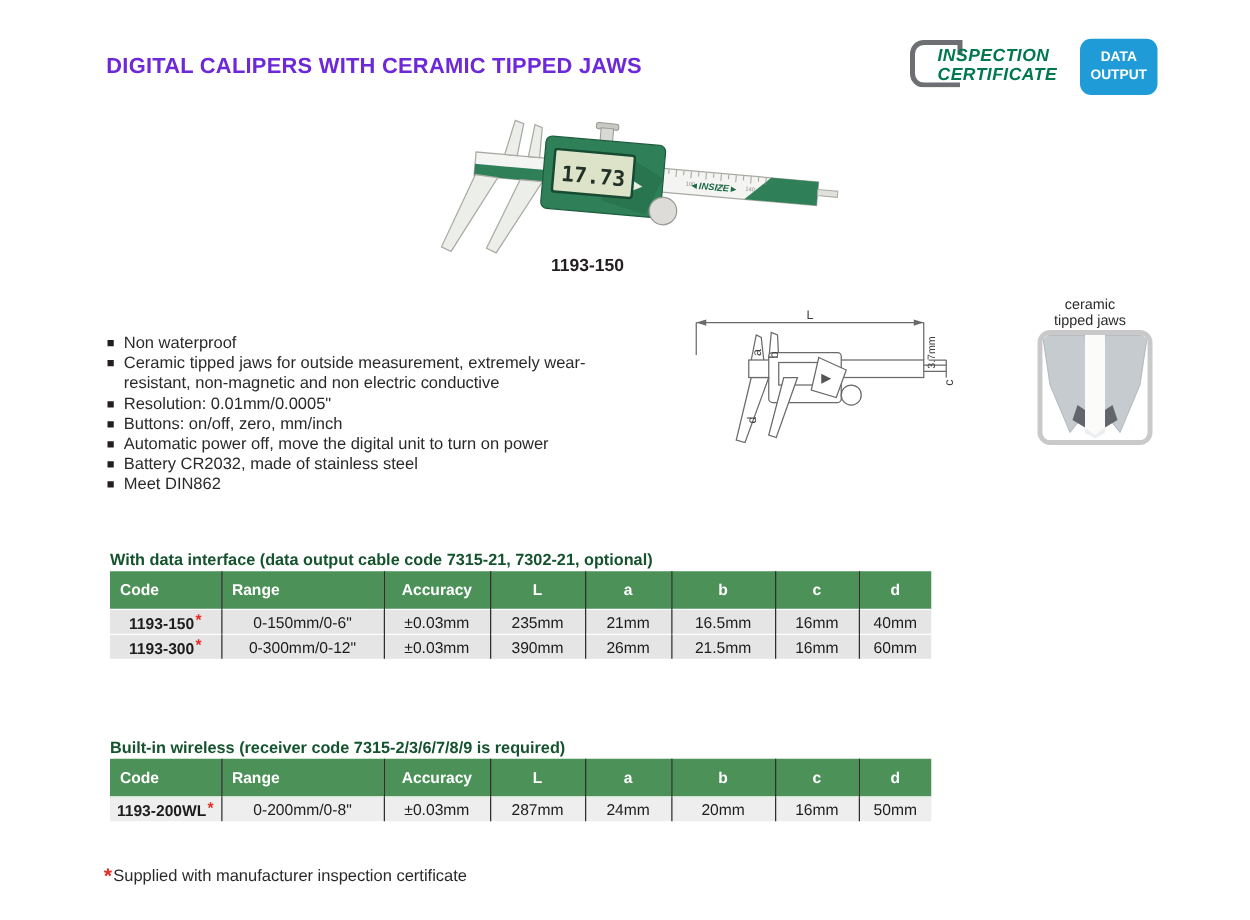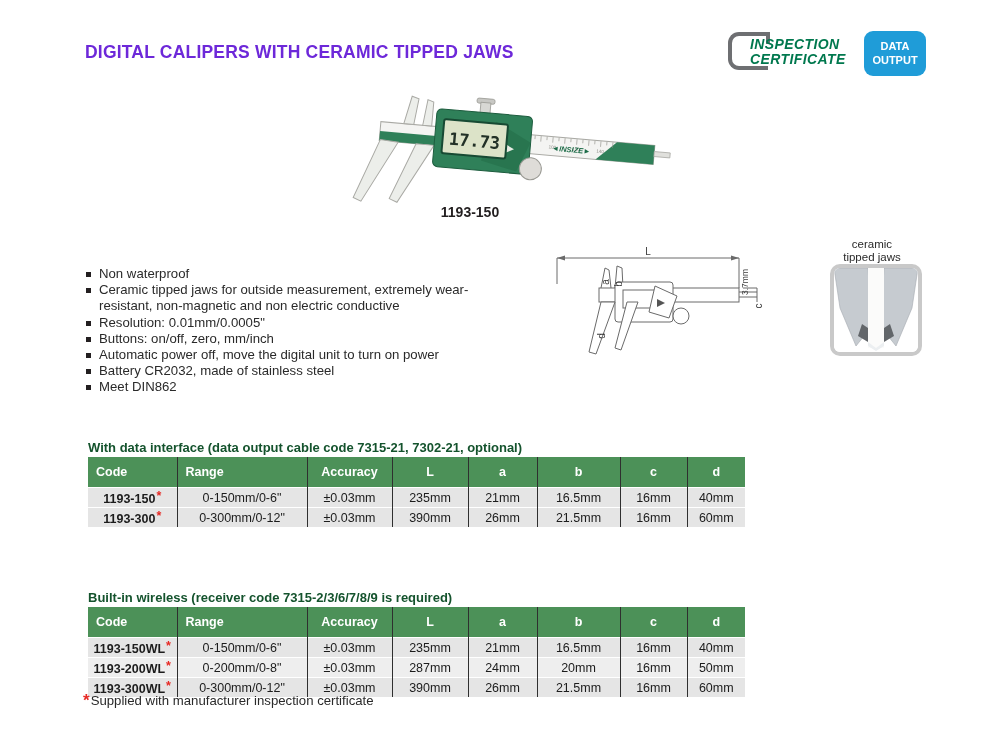--- a/index.html
+++ b/index.html
@@ -303,48 +303,28 @@
       <th class="hl">Range</th>
       <th>Accuracy</th>
       <th>L</th>
       <th>a</th>
       <th>b</th>
       <th>c</th>
       <th>d</th>
     </tr>
   </thead>
   <tbody>
-      <tr class="dark">
-        <td class="c-code"><b>1193-150WL</b><span class="star">*</span></td>
-        <td class="c-range">0-150mm/0-6"</td>
-        <td>±0.03mm</td>
-        <td>235mm</td>
-        <td>21mm</td>
-        <td>16.5mm</td>
-        <td>16mm</td>
-        <td>40mm</td>
-      </tr>
       <tr class="light">
         <td class="c-code"><b>1193-200WL</b><span class="star">*</span></td>
         <td class="c-range">0-200mm/0-8"</td>
         <td>±0.03mm</td>
         <td>287mm</td>
         <td>24mm</td>
         <td>20mm</td>
         <td>16mm</td>
         <td>50mm</td>
       </tr>
-      <tr class="dark">
-        <td class="c-code"><b>1193-300WL</b><span class="star">*</span></td>
-        <td class="c-range">0-300mm/0-12"</td>
-        <td>±0.03mm</td>
-        <td>390mm</td>
-        <td>26mm</td>
-        <td>21.5mm</td>
-        <td>16mm</td>
-        <td>60mm</td>
-      </tr>
     </tbody>
 </table>
 
 <div class="abs footnote">
   <span class="big-star">*</span><span>Supplied with manufacturer inspection certificate</span>
 </div>
 
 </body></html>

